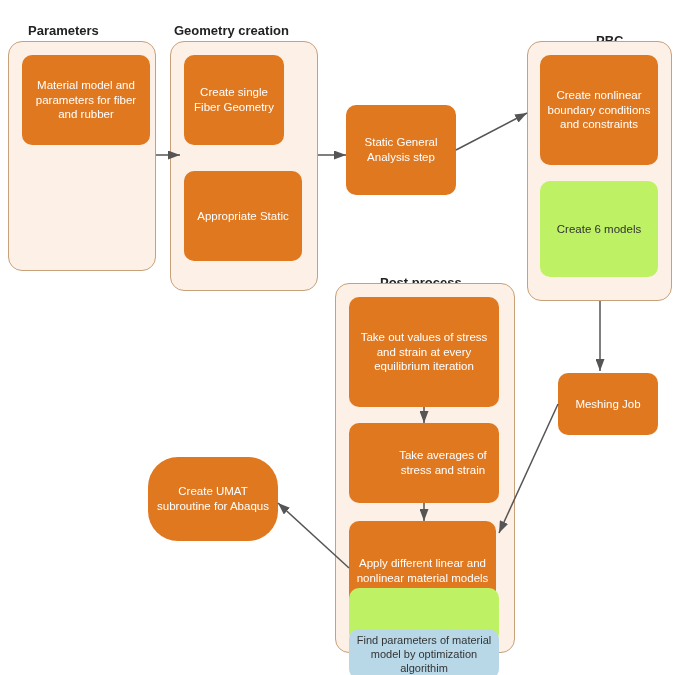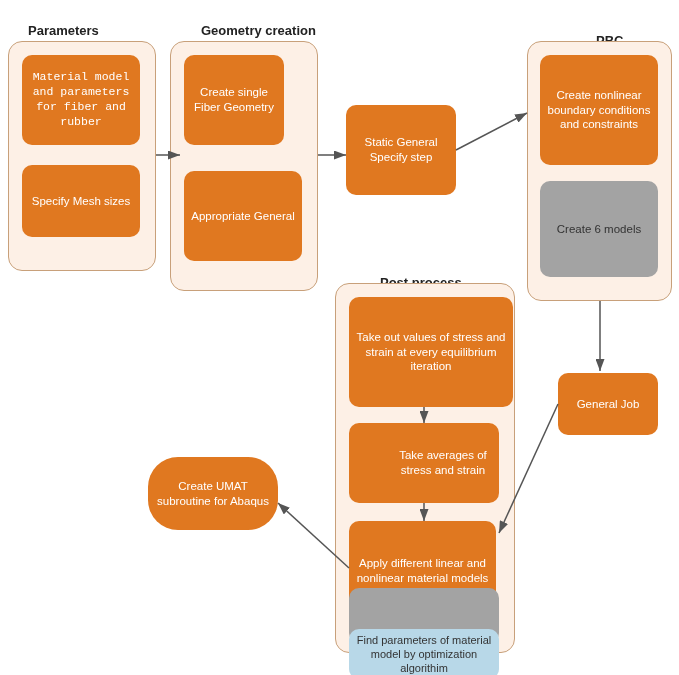--- a/index.html
+++ b/index.html
@@ -47,21 +47,21 @@
       display: flex;
       align-items: center;
       justify-content: center;
       padding: 6px;
       line-height: 1.3;
     }
 
     
     .blue-box {
       position: absolute;
-      background: #a3a3a3;
+      background: #bef264;
       border-radius: 10px;
       color: #333;
       font-size: 11.5px;
       text-align: center;
       display: flex;
       align-items: center;
       justify-content: center;
       padding: 6px;
       line-height: 1.3;
     }
@@ -75,57 +75,56 @@
       height: 675px;
       pointer-events: none;
     }
   </style>
 </head>
 <body>
 
 <div class="diagram">
 
   <div class="section-label" style="left:28px; top:10px;">Parameters</div>
-  <div class="section-label" style="left:201px; top:10px;">Geometry creation</div>
+  <div class="section-label" style="left:174px; top:10px;">Geometry creation</div>
   <div class="section-label" style="left:596px; top:20px;text-decoration:underline;">PBC</div>
   <div class="section-label" style="left:380px; top:262px;">Post process</div>
 
   <div class="group-box" style="left:8px; top:28px; width:148px; height:230px;"></div>
 
-  <div class="orange-box" style="left:22px; top:42px; width:118px; height:90px;font-family:Liberation Mono, monospace;">Material model and parameters for fiber and rubber</div>
+  <div class="orange-box" style="left:22px; top:42px; width:128px; height:90px;">Material model and parameters for fiber and rubber</div>
 
-  <div class="orange-box" style="left:22px; top:152px; width:118px; height:72px;">Specify Mesh sizes</div>
 
   <div class="group-box" style="left:170px; top:28px; width:148px; height:250px;"></div>
 
   <div class="orange-box" style="left:184px; top:42px; width:100px; height:90px;">Create single Fiber Geometry</div>
 
-  <div class="orange-box" style="left:184px; top:158px; width:118px; height:90px;">Appropriate General</div>
+  <div class="orange-box" style="left:184px; top:158px; width:118px; height:90px;">Appropriate Static</div>
 
-  <div class="orange-box" style="left:346px; top:92px; width:110px; height:90px;">Static General Specify step</div>
+  <div class="orange-box" style="left:346px; top:92px; width:110px; height:90px;">Static General Analysis step</div>
 
   <div class="group-box" style="left:527px; top:28px; width:145px; height:260px;"></div>
 
   <div class="orange-box" style="left:540px; top:42px; width:118px; height:110px;">Create nonlinear boundary conditions and constraints</div>
 
   <div class="blue-box" style="left:540px; top:168px; width:118px; height:96px;">Create 6 models</div>
 
   <div class="group-box" style="left:335px; top:270px; width:180px; height:370px;"></div>
 
-  <div class="orange-box" style="left:349px; top:284px; width:164px; height:110px;">Take out values of stress and strain at every equilibrium iteration</div>
+  <div class="orange-box" style="left:349px; top:284px; width:150px; height:110px;">Take out values of stress and strain at every equilibrium iteration</div>
 
   <div class="orange-box" style="left:349px; top:410px; width:150px; height:80px;padding-left:44px;">Take averages of stress and strain</div>
 
   <div class="orange-box" style="left:349px; top:508px; width:147px; height:100px;">Apply different linear and nonlinear material models</div>
 
   <div class="blue-box" style="left:349px; top:575px; width:150px; height:55px;"></div>
 
-  <div class="orange-box" style="left:558px; top:360px; width:100px; height:62px;">General Job</div>
+  <div class="orange-box" style="left:558px; top:360px; width:100px; height:62px;">Meshing Job</div>
 
-  <div class="orange-box" style="left:148px; top:444px; width:130px; height:73px;border-radius:30px;">Create UMAT subroutine for Abaqus</div>
+  <div class="orange-box" style="left:148px; top:444px; width:130px; height:84px;border-radius:30px;">Create UMAT subroutine for Abaqus</div>
 
   <svg class="arrows-svg">
     <defs>
       <marker id="arrowhead" markerWidth="8" markerHeight="6" refX="8" refY="3" orient="auto">
         <polygon points="0 0, 8 3, 0 6" fill="#555"></polygon>
       </marker>
     </defs>
 
     <line x1="156" y1="142" x2="180" y2="142" stroke="#555" stroke-width="1.5" marker-end="url(#arrowhead)"></line>
 

